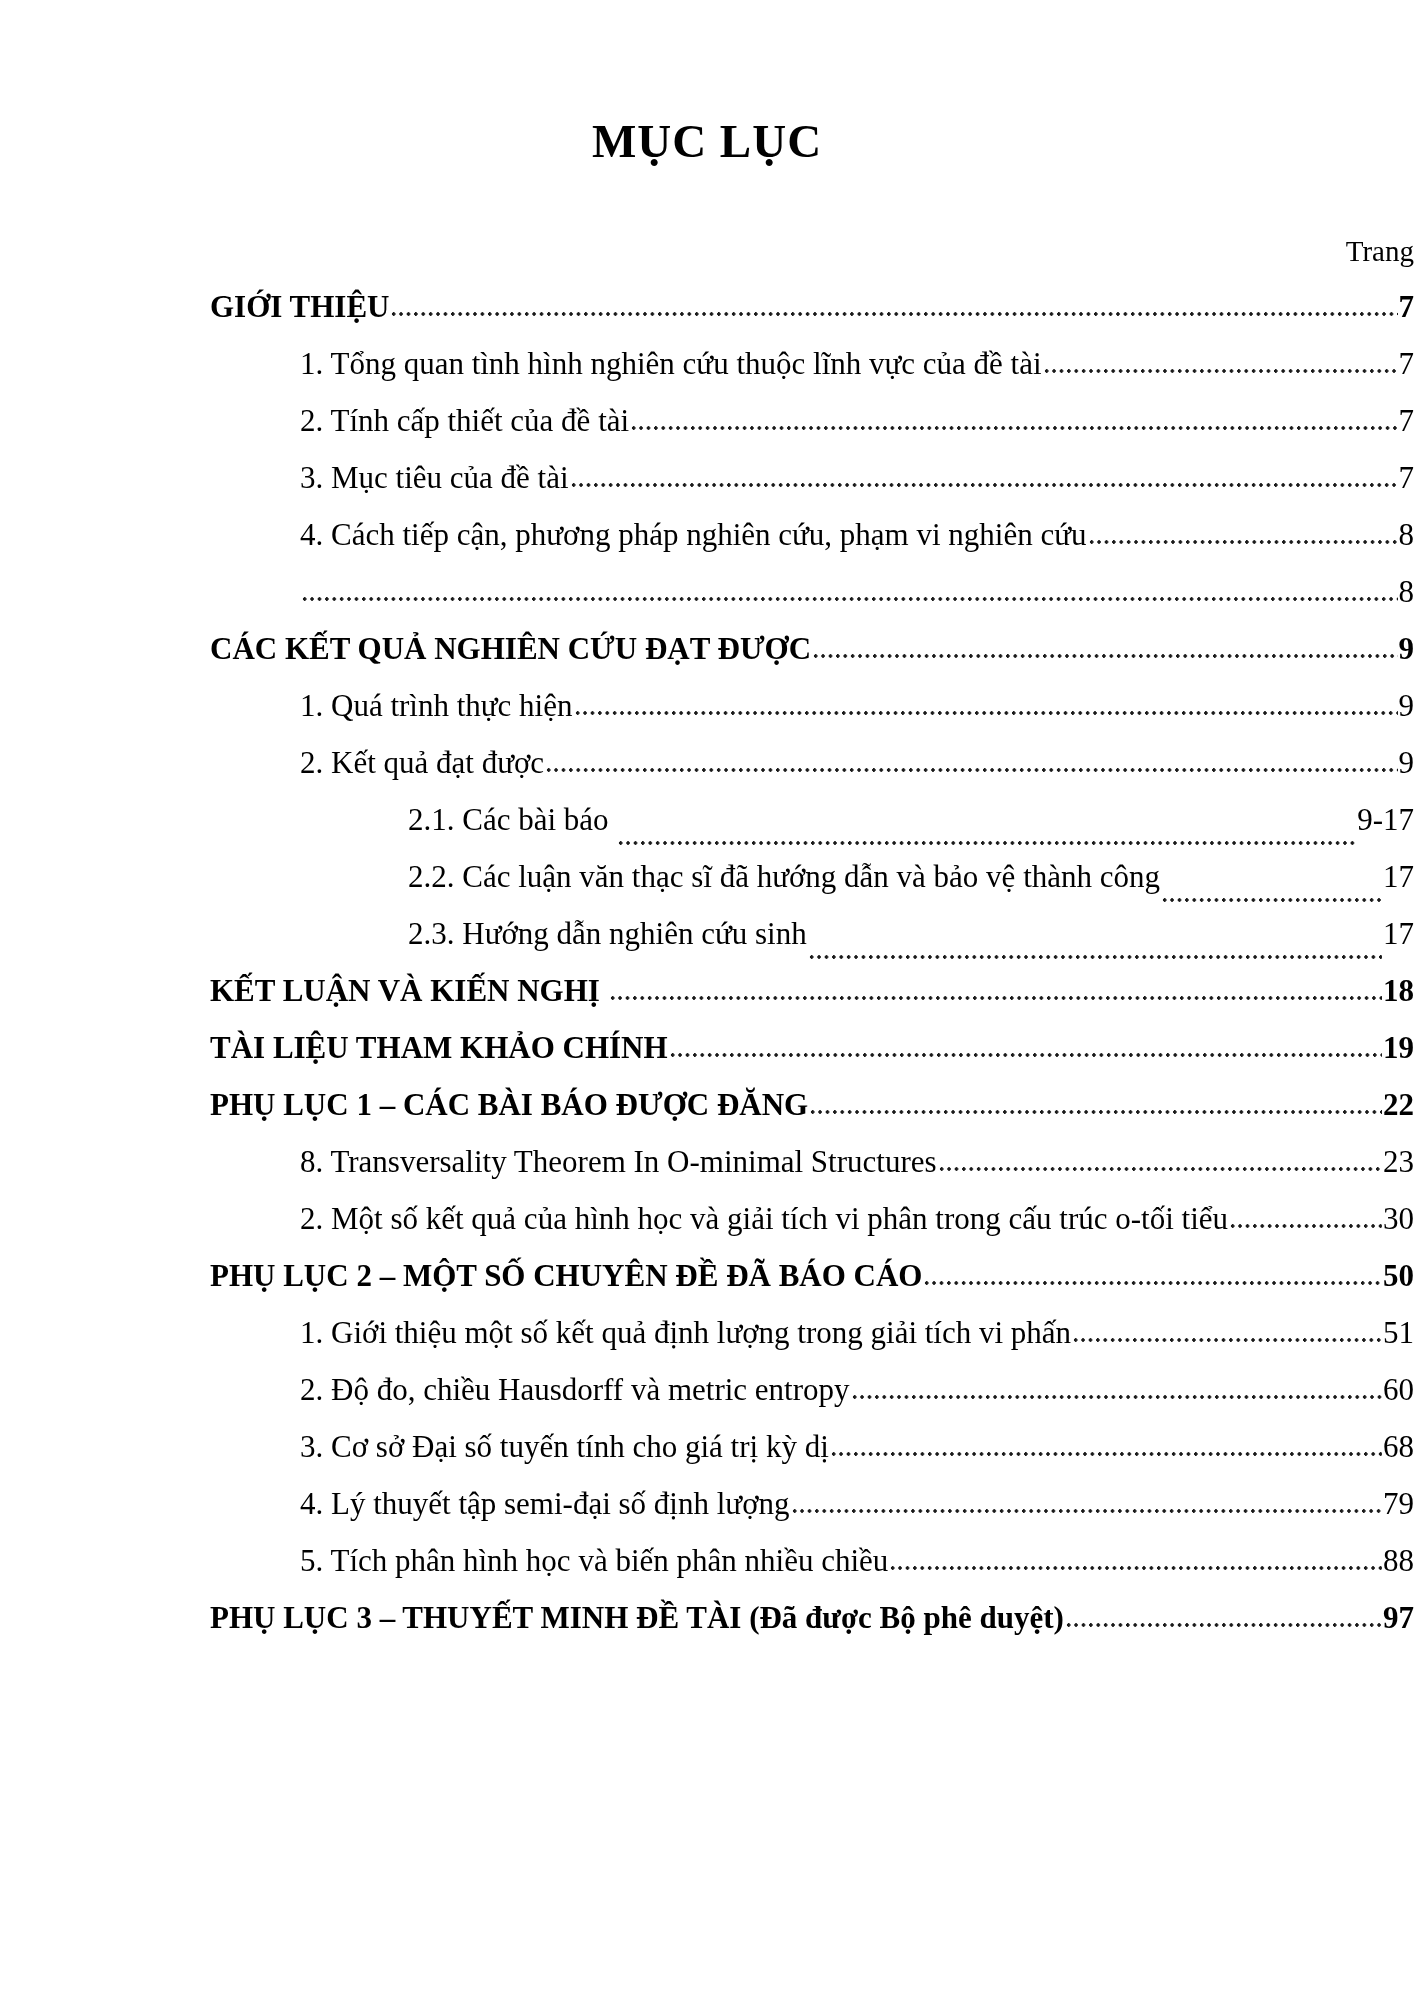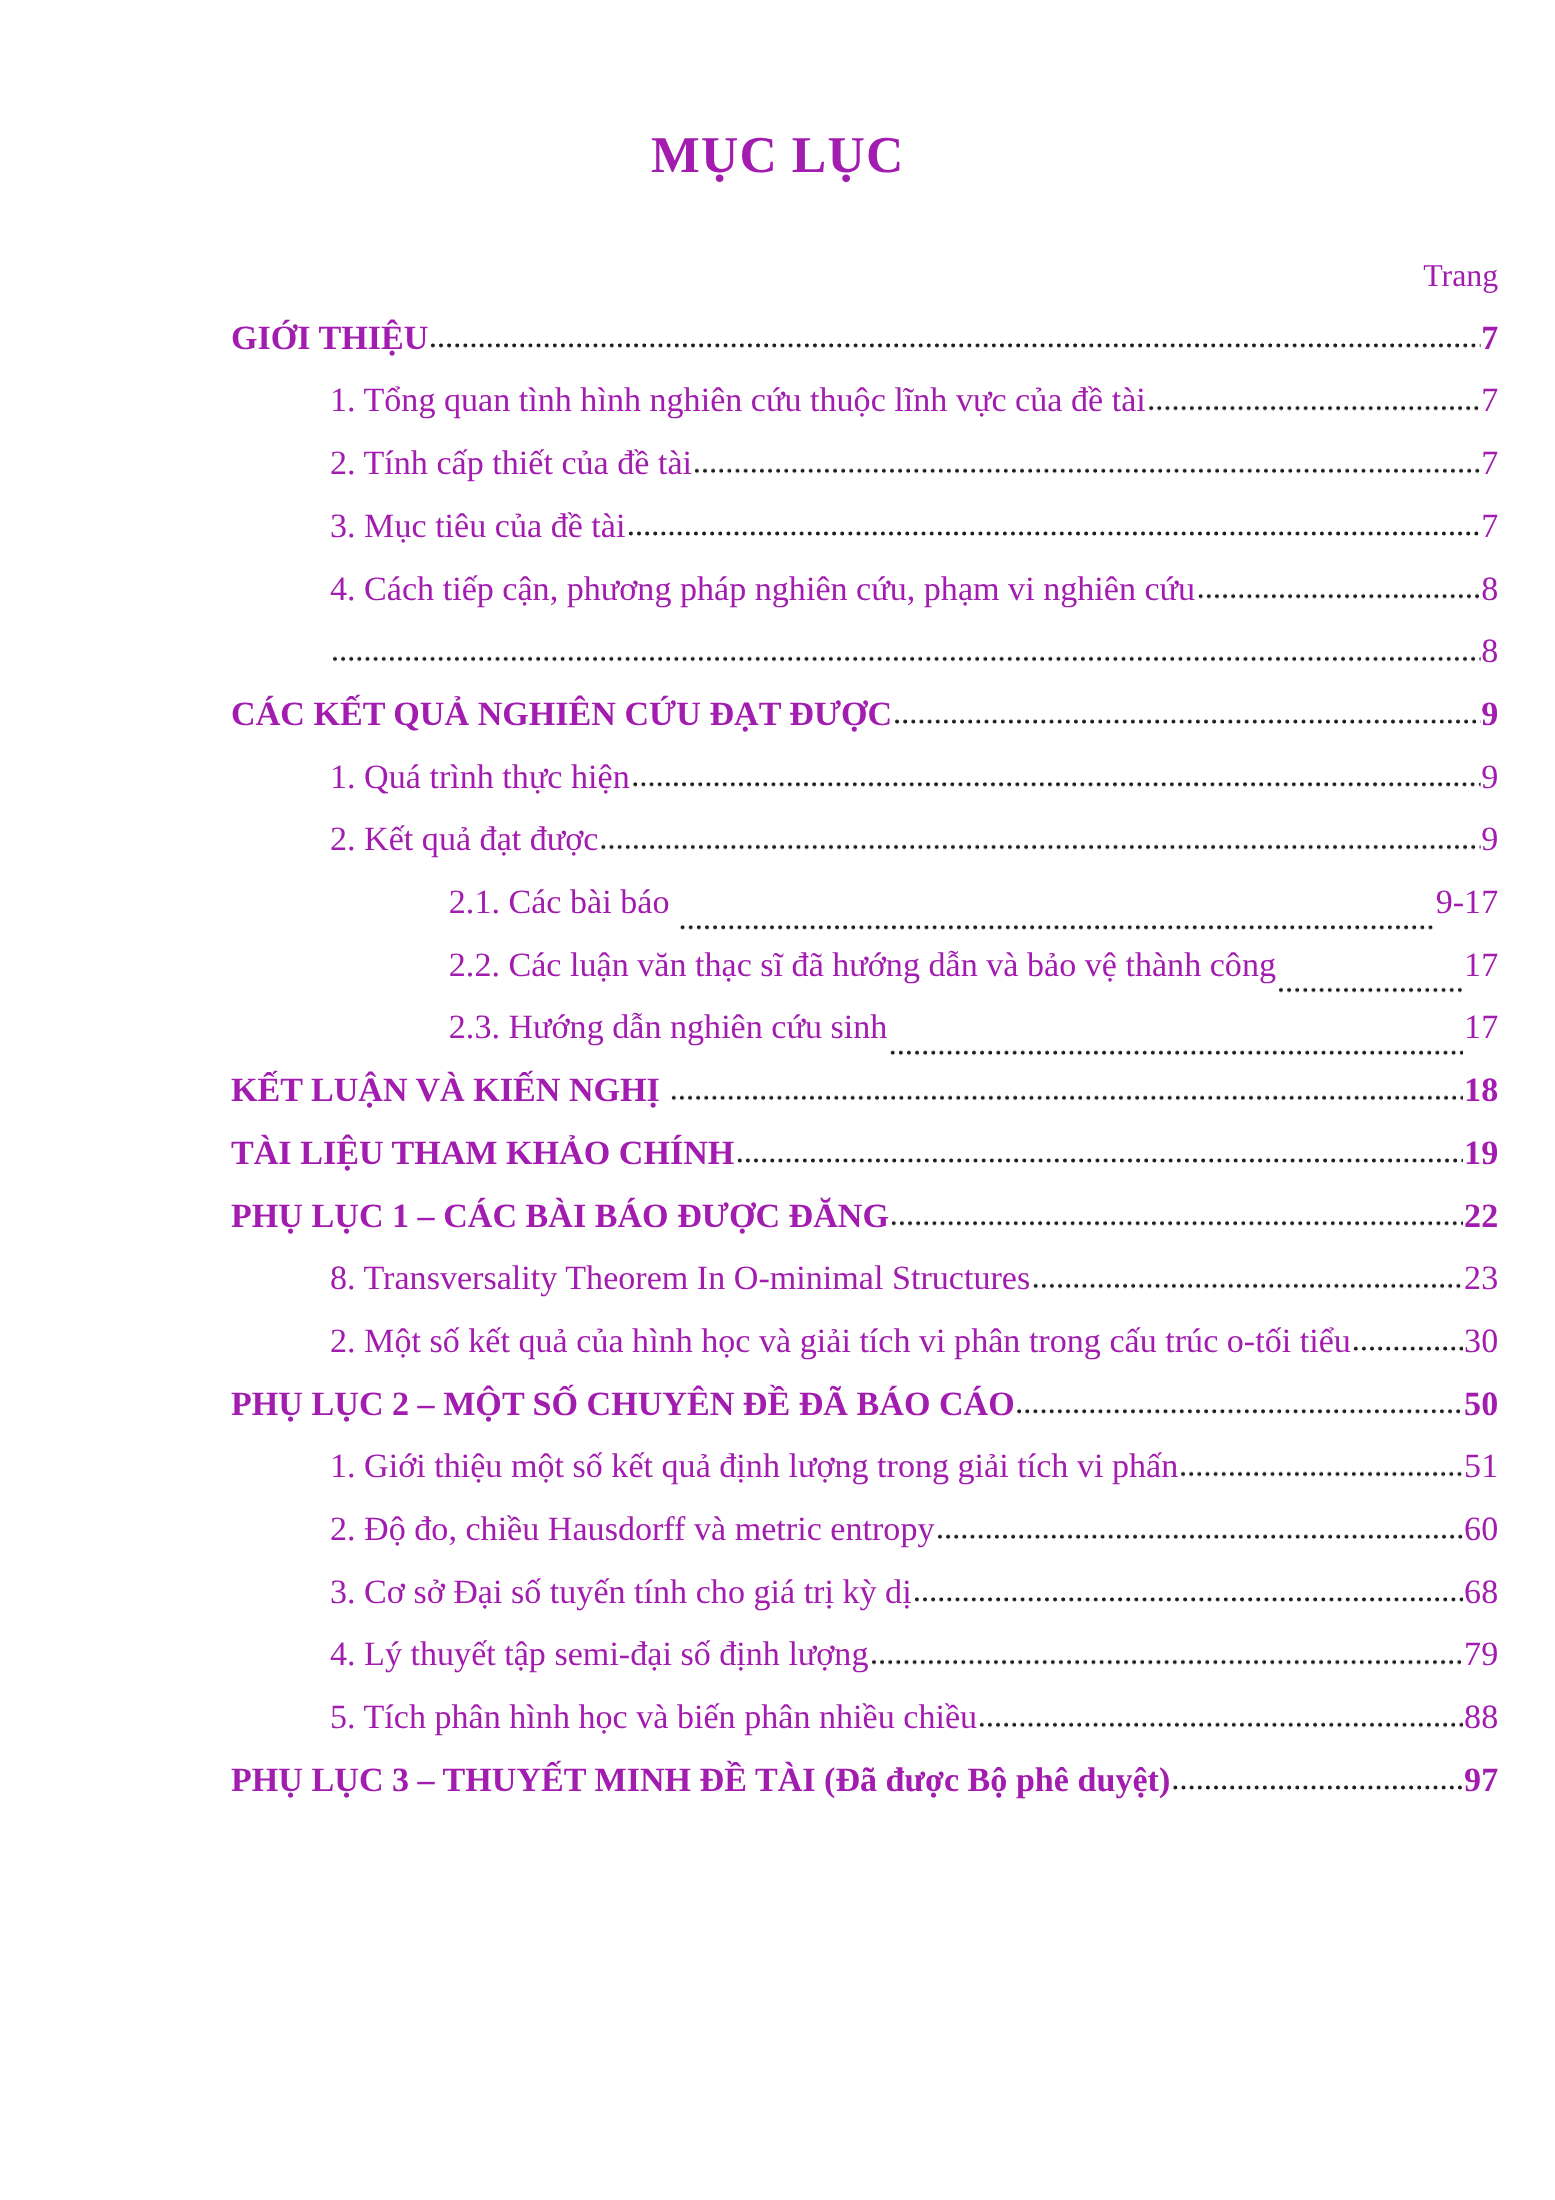--- a/index.html
+++ b/index.html
@@ -6,36 +6,35 @@
     margin: 0;
     padding: 0;
     background: #e8e8e8;
   }
   .page {
     position: relative;
     width: 1414px;
     height: 2000px;
     margin: 0 auto;
     background: #ffffff;
-    color: #a21caf;
+    color: #000000;
     font-family: "Liberation Serif", "DejaVu Serif", serif;
     overflow: hidden;
     box-sizing: border-box;
   }
   .doc-title {
     margin-top: 116px;
     text-align: center;
     font-size: 47px;
     font-weight: bold;
     line-height: 1.1;
     letter-spacing: 1px;
   }
   .content {
     padding-left: 210px;
-    padding-right: 52px;
   }
   .trang-row {
     margin-top: 66px;
     text-align: right;
     font-size: 29px;
     line-height: 1.2;
   }
   .toc-list {
     margin-top: 10px;
   }

